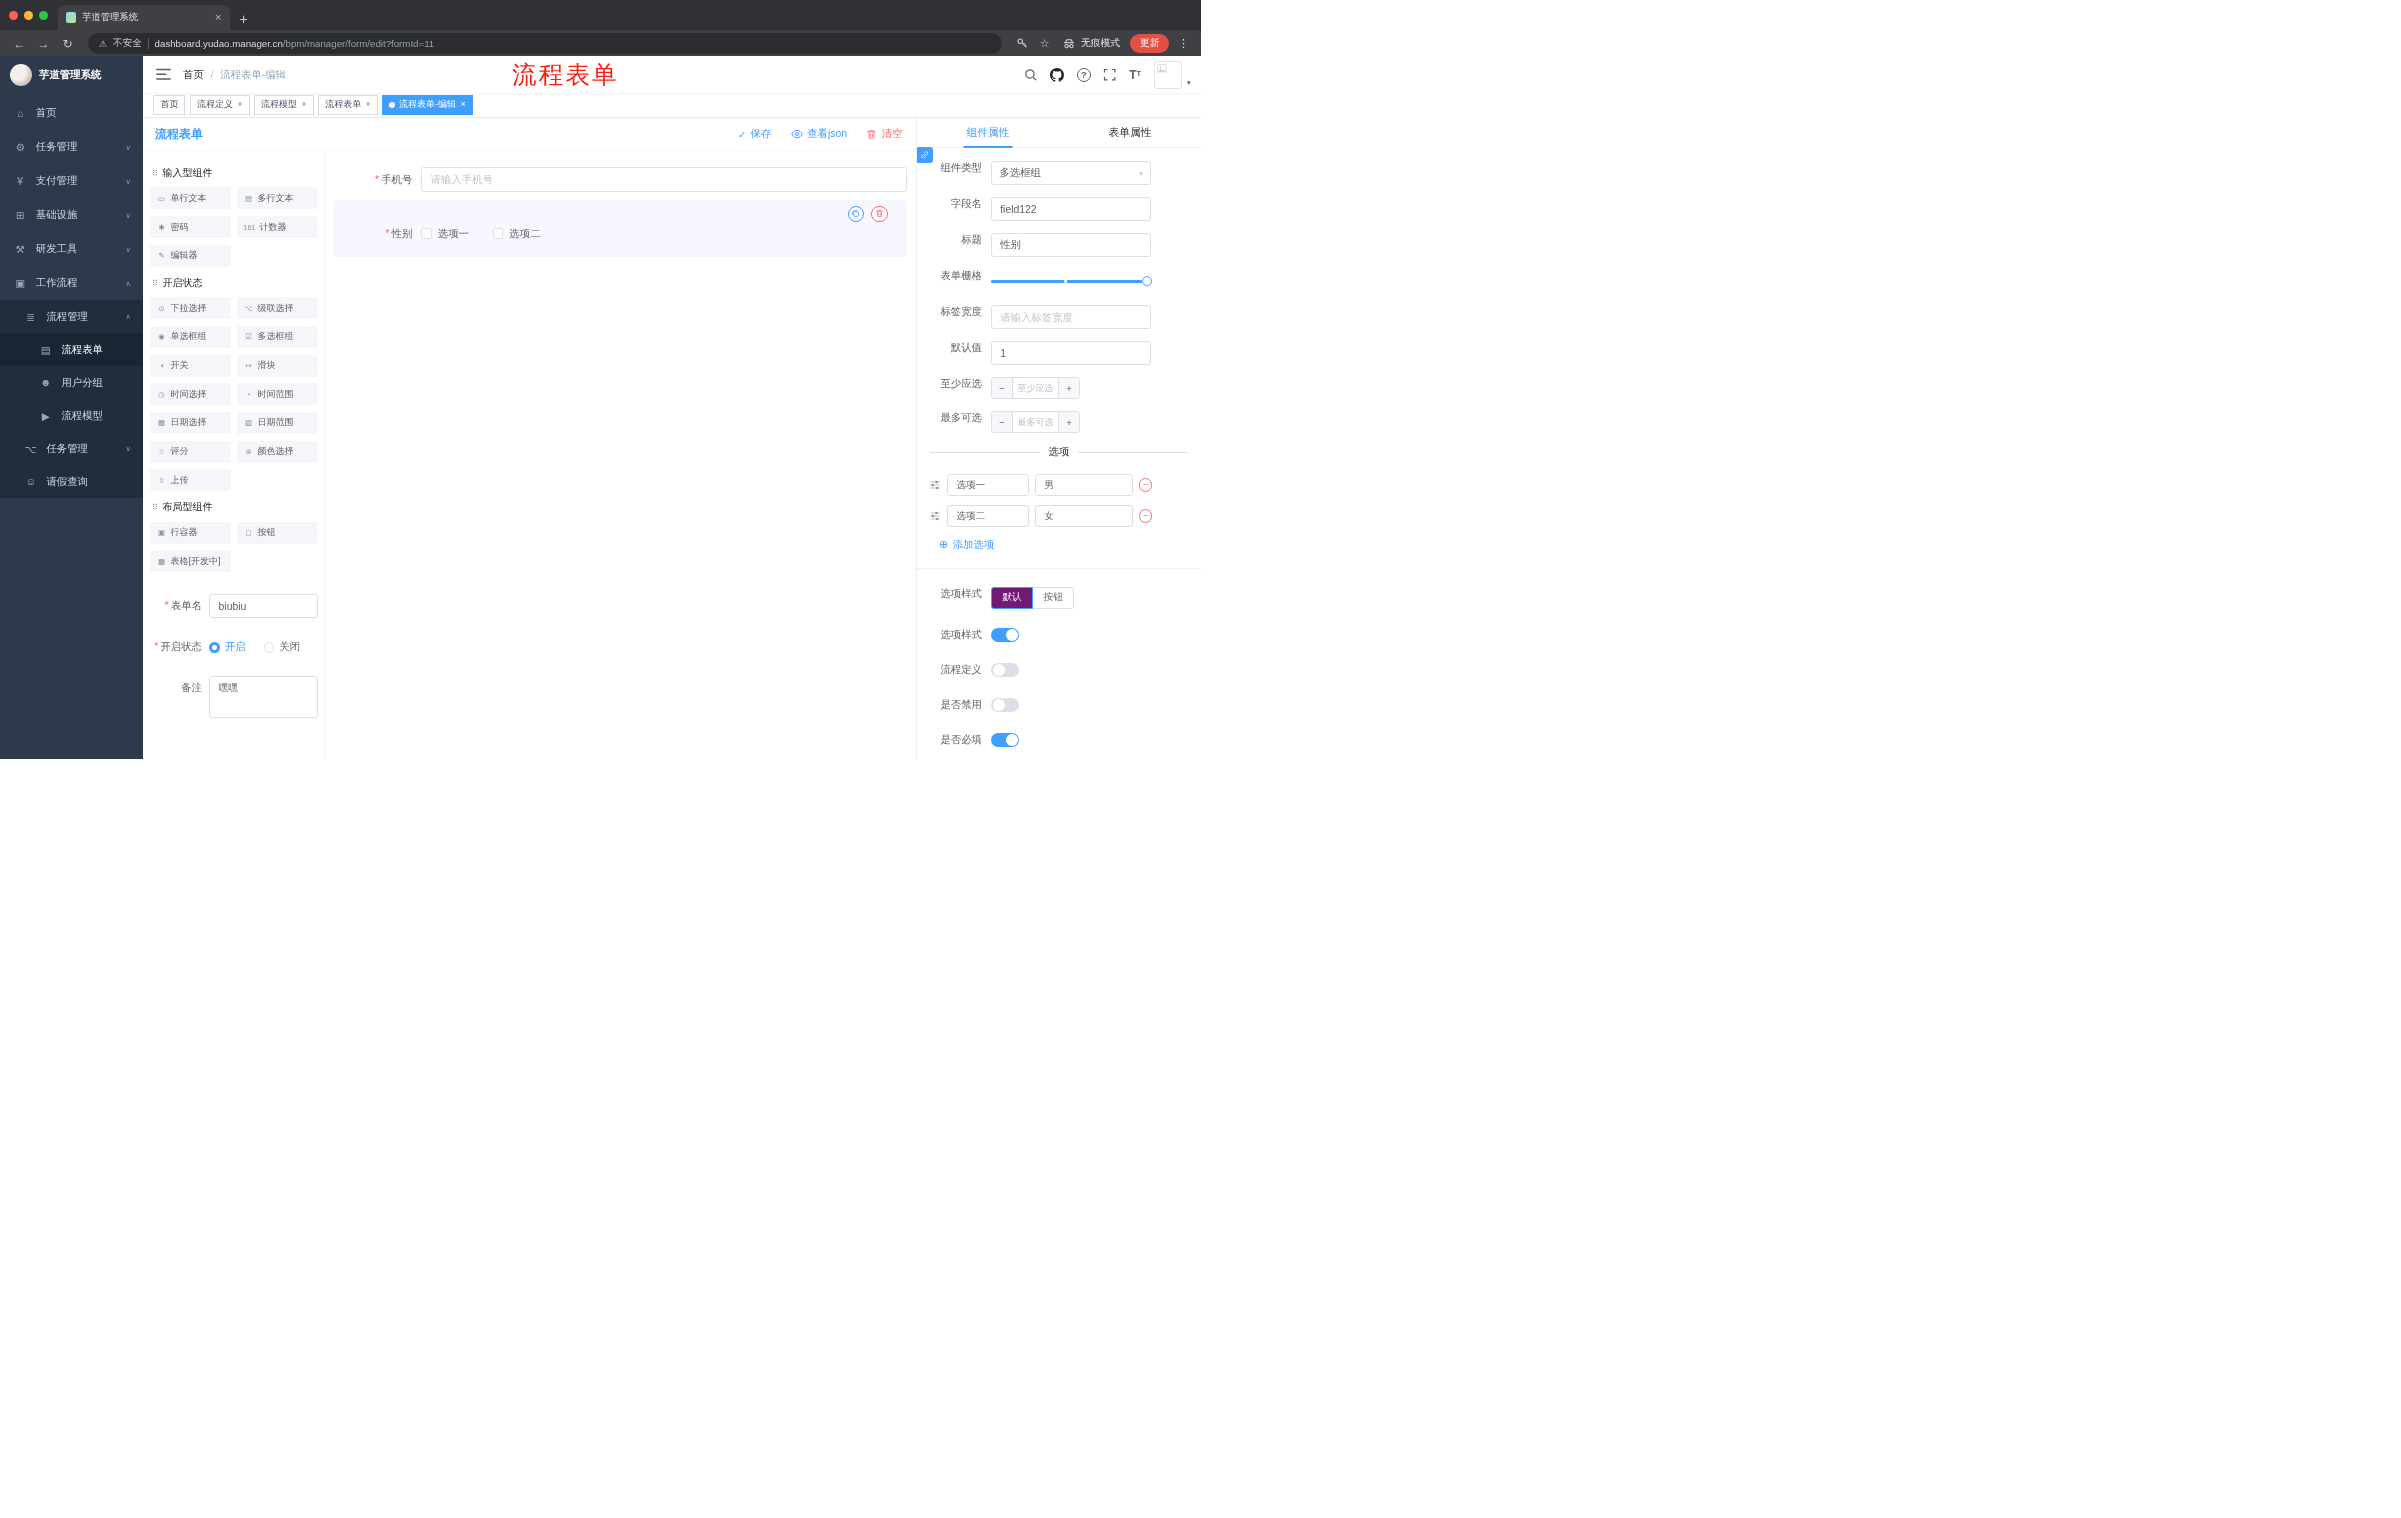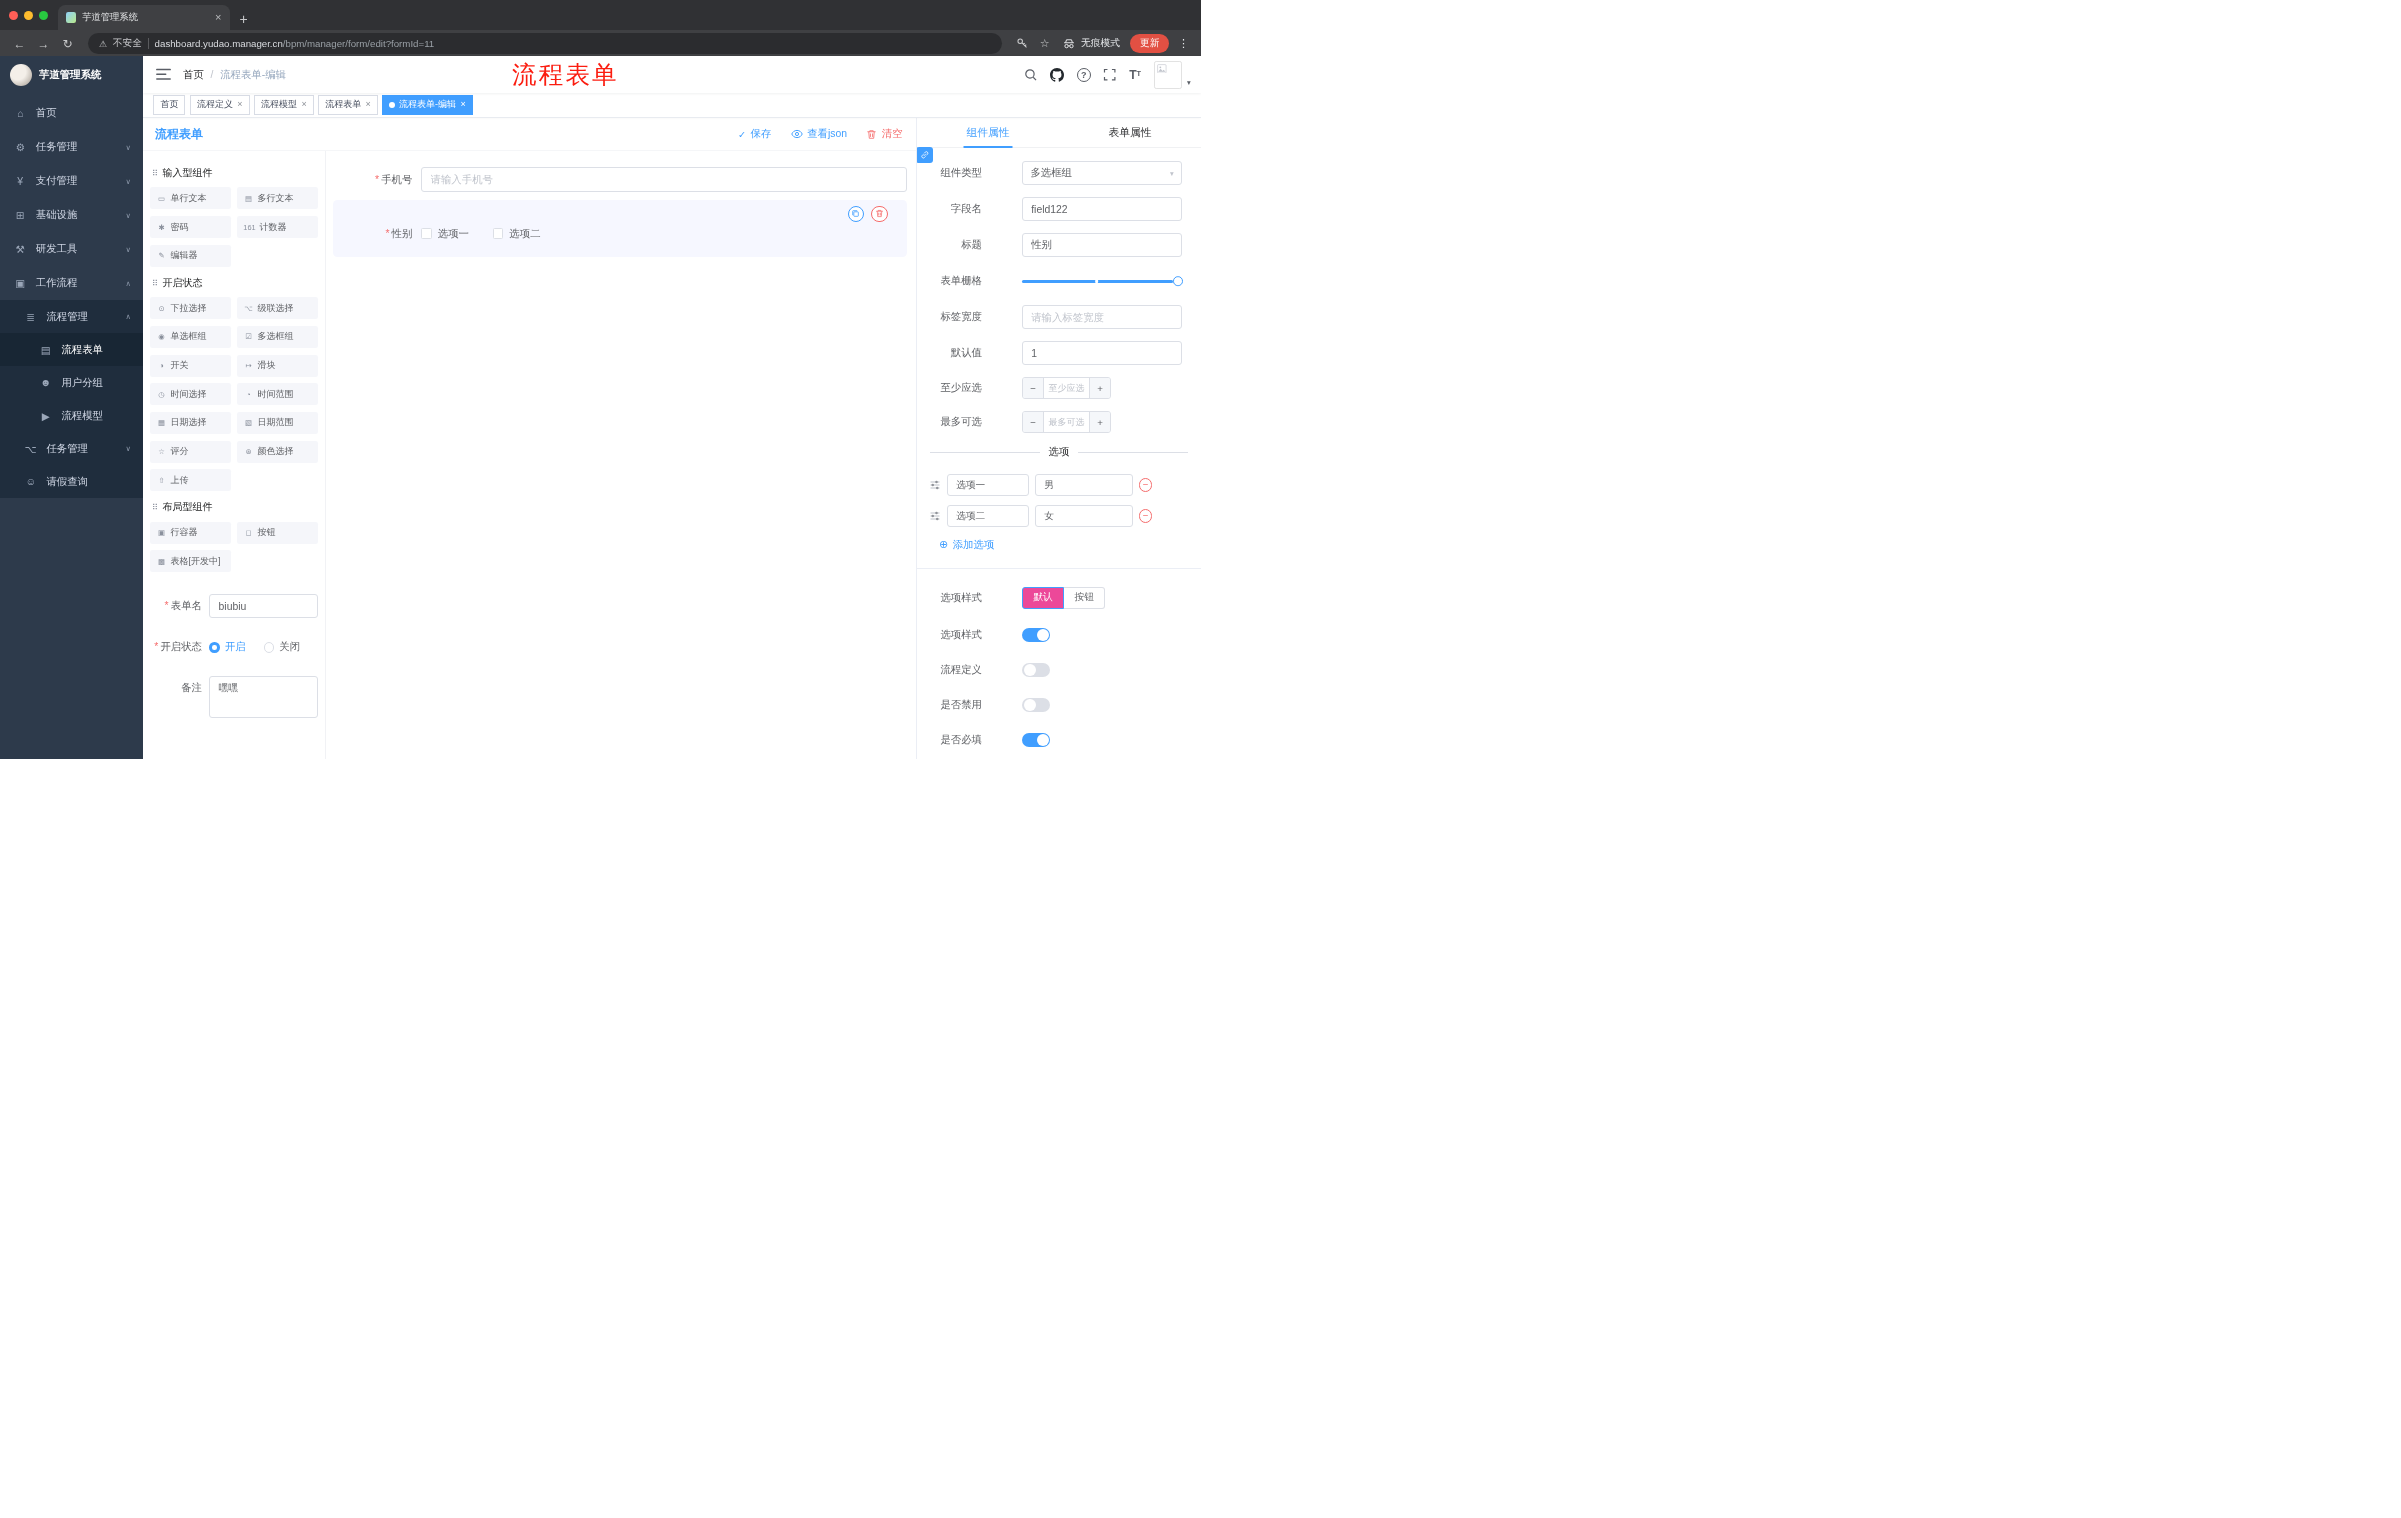--- a/index.html
+++ b/index.html
@@ -139,21 +139,21 @@
   .props { width:285px; flex:none; border-left:0.7px solid #ebeef5; position:relative; overflow:hidden; }
   .link-btn { position:absolute; left:-0.7px; top:29px; width:16.3px; height:16.3px; background:#409eff;
     border-radius:3px; display:grid; place-items:center; cursor:pointer; z-index:2; }
   .props-tabs { display:flex; height:30px; border-bottom:0.7px solid #f0f1f3;justify-content:space-between; }
   .ptab { flex:1; display:flex; align-items:center; justify-content:center; font-size:10.8px;
     color:#303133; position:relative; cursor:pointer; }
   .ptab.active { color:#409eff; font-weight:500; }
   .ptab.active::after { content:""; position:absolute; bottom:-0.7px; left:50%; transform:translateX(-50%);
     width:49px; height:1.5px; background:#409eff; }
   .props-body { padding:13.4px 0 0 0; }
-  .prop-row { display:flex; align-items:center; margin-bottom:12px;gap:31px; }
+  .prop-row { display:flex; align-items:flex-start; margin-bottom:12px; }
   .p-label { width:74px; flex:none; text-align:right; padding-right:9px; font-size:10.4px;
     color:#606266; white-space:nowrap; }
   .p-ctrl { width:160px; flex:none; }
   .select-box { height:24px; border:0.7px solid #dcdfe6; border-radius:3px; padding:0 7.4px;
     display:flex; align-items:center; justify-content:space-between; font-size:10.4px; color:#606266; cursor:pointer; }
   .select-box .caret { color:#c0c4cc; font-size:7.4px; }
   .slider { padding-top:0; }
   .sl-track { position:relative; height:3px; background:#e4e7ed; border-radius:1.5px; margin:10.4px 4.5px 10.4px 0; }
   .sl-fill { position:absolute; left:0; top:0; bottom:0; width:97%; background:#409eff; border-radius:1.5px; }
   .sl-mid { position:absolute; left:48%; top:50%; transform:translate(-50%,-50%); width:3.7px; height:3.7px;
@@ -173,21 +173,21 @@
   .opt-in2 { width:98px !important; height:22px !important; font-size:9.7px !important; }
   .rm { width:13.4px; height:13.4px; border-radius:50%; border:0.7px solid #f56c6c; color:#f56c6c;
     display:grid; place-items:center; font-size:9.7px; line-height:1; cursor:pointer; flex:none; }
   .add-opt { display:flex; align-items:center; gap:4.5px; color:#409eff; font-size:10.4px;
     margin:10.4px 0 0 22px; cursor:pointer; }
   .add-opt .cp { font-size:11px; }
   .p-hr { height:0.7px; background:#ebeef5; margin:16.3px 0 18px; }
   .seg { display:flex; }
   .seg span { height:22px; padding:0 10.4px; display:grid; place-items:center; font-size:9.7px;
     border:0.7px solid #dcdfe6; cursor:pointer; background:#fff; color:#606266; }
-  .seg .on { background:#ec4899; border-color:#409eff; color:#fff; border-radius:3px 0 0 3px; }
+  .seg .on { background:#701a75; border-color:#409eff; color:#fff; border-radius:3px 0 0 3px; }
   .seg .off { border-left:none; border-radius:0 3px 3px 0; }
   .style-row { margin-bottom:19.3px; }
   .toggle-row { margin-bottom:21px; }
   .switch { width:28px; height:14px; border-radius:7.4px; background:#dcdfe6; position:relative;
     display:inline-block; cursor:pointer; }
   .switch.on { background:#409eff; }
   .switch .knob { position:absolute; top:1.1px; left:1.5px; width:12px; height:12px; border-radius:50%; background:#fff; }
   .switch.on .knob { left:auto; right:1.5px; }
 
   svg { display:block; }

